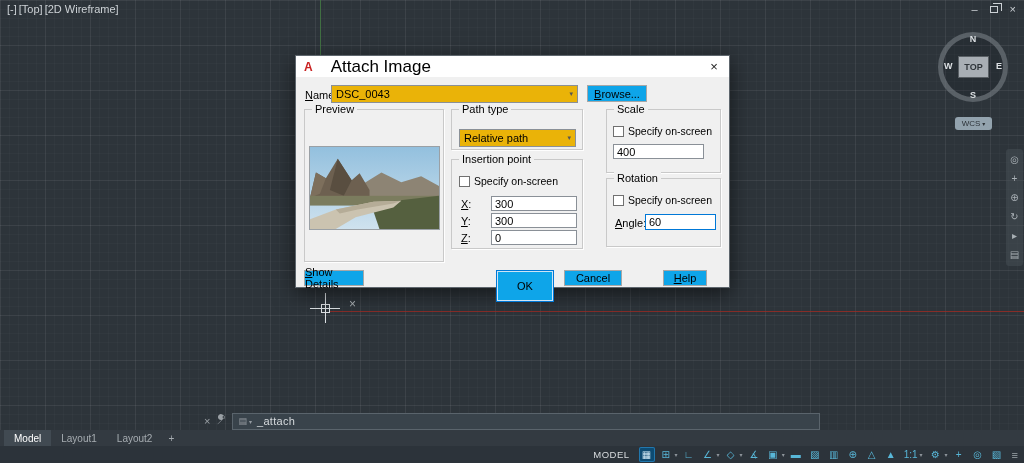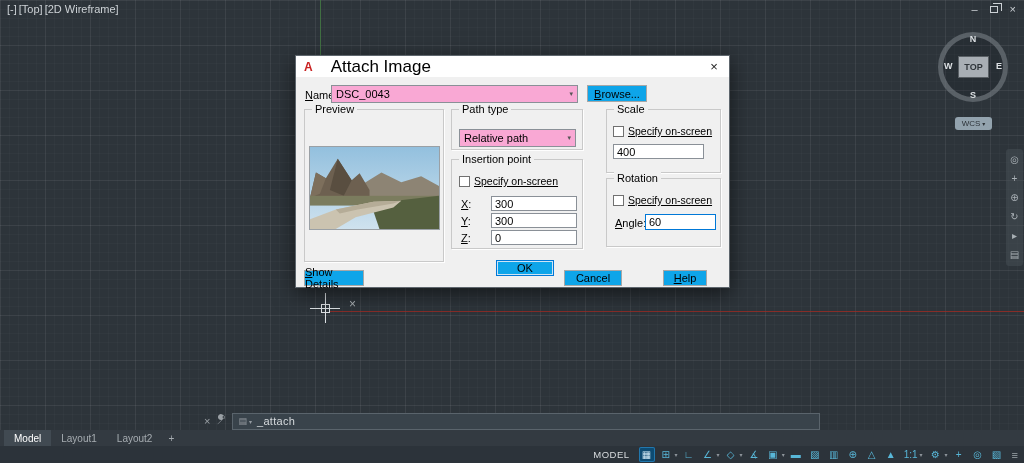--- a/index.html
+++ b/index.html
@@ -50,34 +50,34 @@
   .x-marker { left:349px; top:297px; color:#aeb4b8; font-size:12px; }
 
   
   .dlg { left:295px; top:55px; width:435px; height:233px; background:#f0f0f0; border:1px solid #5e666d; box-shadow:0 6px 20px rgba(0,0,0,0.55); font-size:11px; color:#000; }
   .dlg-title { position:absolute; left:0; top:0; right:0; height:21px; background:#fff; display:flex; align-items:center; padding-left:8px; }
   .dlg-logo { color:#c92121; font-weight:bold; font-size:12px; }
   .dlg-title-text { margin-left:18px; font-size:17px; }
   .dlg-close { position:absolute; right:0; top:0; width:30px; height:21px; display:flex; align-items:center; justify-content:center; font-size:13px; color:#222; }
   .dlg u { text-decoration:underline; }
 
-  .combo { position:absolute; background:#f9a8d4; border:1px solid #8a9097; display:flex; align-items:center; padding:8px 4px; }
+  .combo { position:absolute; background:#eab308; border:1px solid #8a9097; display:flex; align-items:center; padding:8px 4px; }
   .combo .val { flex:1; font-size:11px; white-space:nowrap; overflow:hidden; }
   .combo .caret { color:#555; font-size:7px; }
 
   .btn { position:absolute; background:#0ea5e9; border:1px solid #a7a7a7; display:flex; align-items:center; justify-content:center; font-size:11px; color:#000; }
   .btn.default { border-color:#0078d7; box-shadow:inset 0 0 0 1px #cfe4f5; }
 
   .grp { position:absolute; border:1px solid #c9c9c9; box-shadow:1px 1px 0 rgba(255,255,255,0.9); }
   .grp-label { position:absolute; top:-7px; left:7px; background:#f0f0f0; padding:0 3px; font-size:11px; white-space:nowrap; }
 
   .field { position:absolute; background:#fff; border:1px solid #8a9097; font-family:inherit; font-size:11px; padding:0 3px; outline:none; color:#000; }
   .field.focused { border-color:#0078d7; }
 
-  .cb-row { position:absolute; display:flex; align-items:center; font-size:10.5px; white-space:nowrap;text-decoration:underline; }
+  .cb-row { position:absolute; display:flex; align-items:center; font-size:10.5px; white-space:nowrap; }
   .cb { width:11px; height:11px; background:#fff; border:1px solid #707070; margin-right:4px; flex:0 0 auto; }
 
   .fld-label { position:absolute; font-size:11px; }
   .preview-img { position:absolute; left:4px; top:36px; width:131px; height:84px; border:1px solid #9aa0a5; }
   .preview-img svg { display:block; width:100%; height:100%; }
 
   
   .cmd-bar { left:204px; top:412px; width:616px; height:18px; display:flex; align-items:center; gap:5px; }
   .cmd-close { color:#9ba1a6; font-size:11px; }
   .cmd-input { flex:1; height:17px; background:#39434b; border:1px solid #5a646c; display:flex; align-items:center; gap:5px; padding:0 5px; }
@@ -223,21 +223,21 @@
         <span class="cb"></span>
         <span>Specify on-screen</span>
       </div>
       <span class="fld-label" style="left:8px; top:38px;"><u>A</u><span>ngle:</span></span>
       <input class="field focused" style="left: 38px; top: 35px; width: 71px; height: 16px;" value="60">
     </div>
 
     <div class="btn" style="left:8px; top:214px; width:60px; height:16px;">
         <span><u>S</u><span>how Details</span></span>
       </div>
-    <div class="btn default" style="left:200px; top:204px; width:58px; height:16px;">OK</div>
+    <div class="btn default" style="left:200px; top:214px; width:58px; height:32px;">OK</div>
     <div class="btn" style="left:268px; top:214px; width:58px; height:16px;">Cancel</div>
     <div class="btn" style="left:367px; top:214px; width:44px; height:16px;">
         <span><u>H</u><span>elp</span></span>
       </div>
   </div>
 
   <div class="abs cmd-bar">
     <span class="cmd-close">×</span>
     <span>
       <svg width="12" height="12" viewBox="0 0 12 12">

